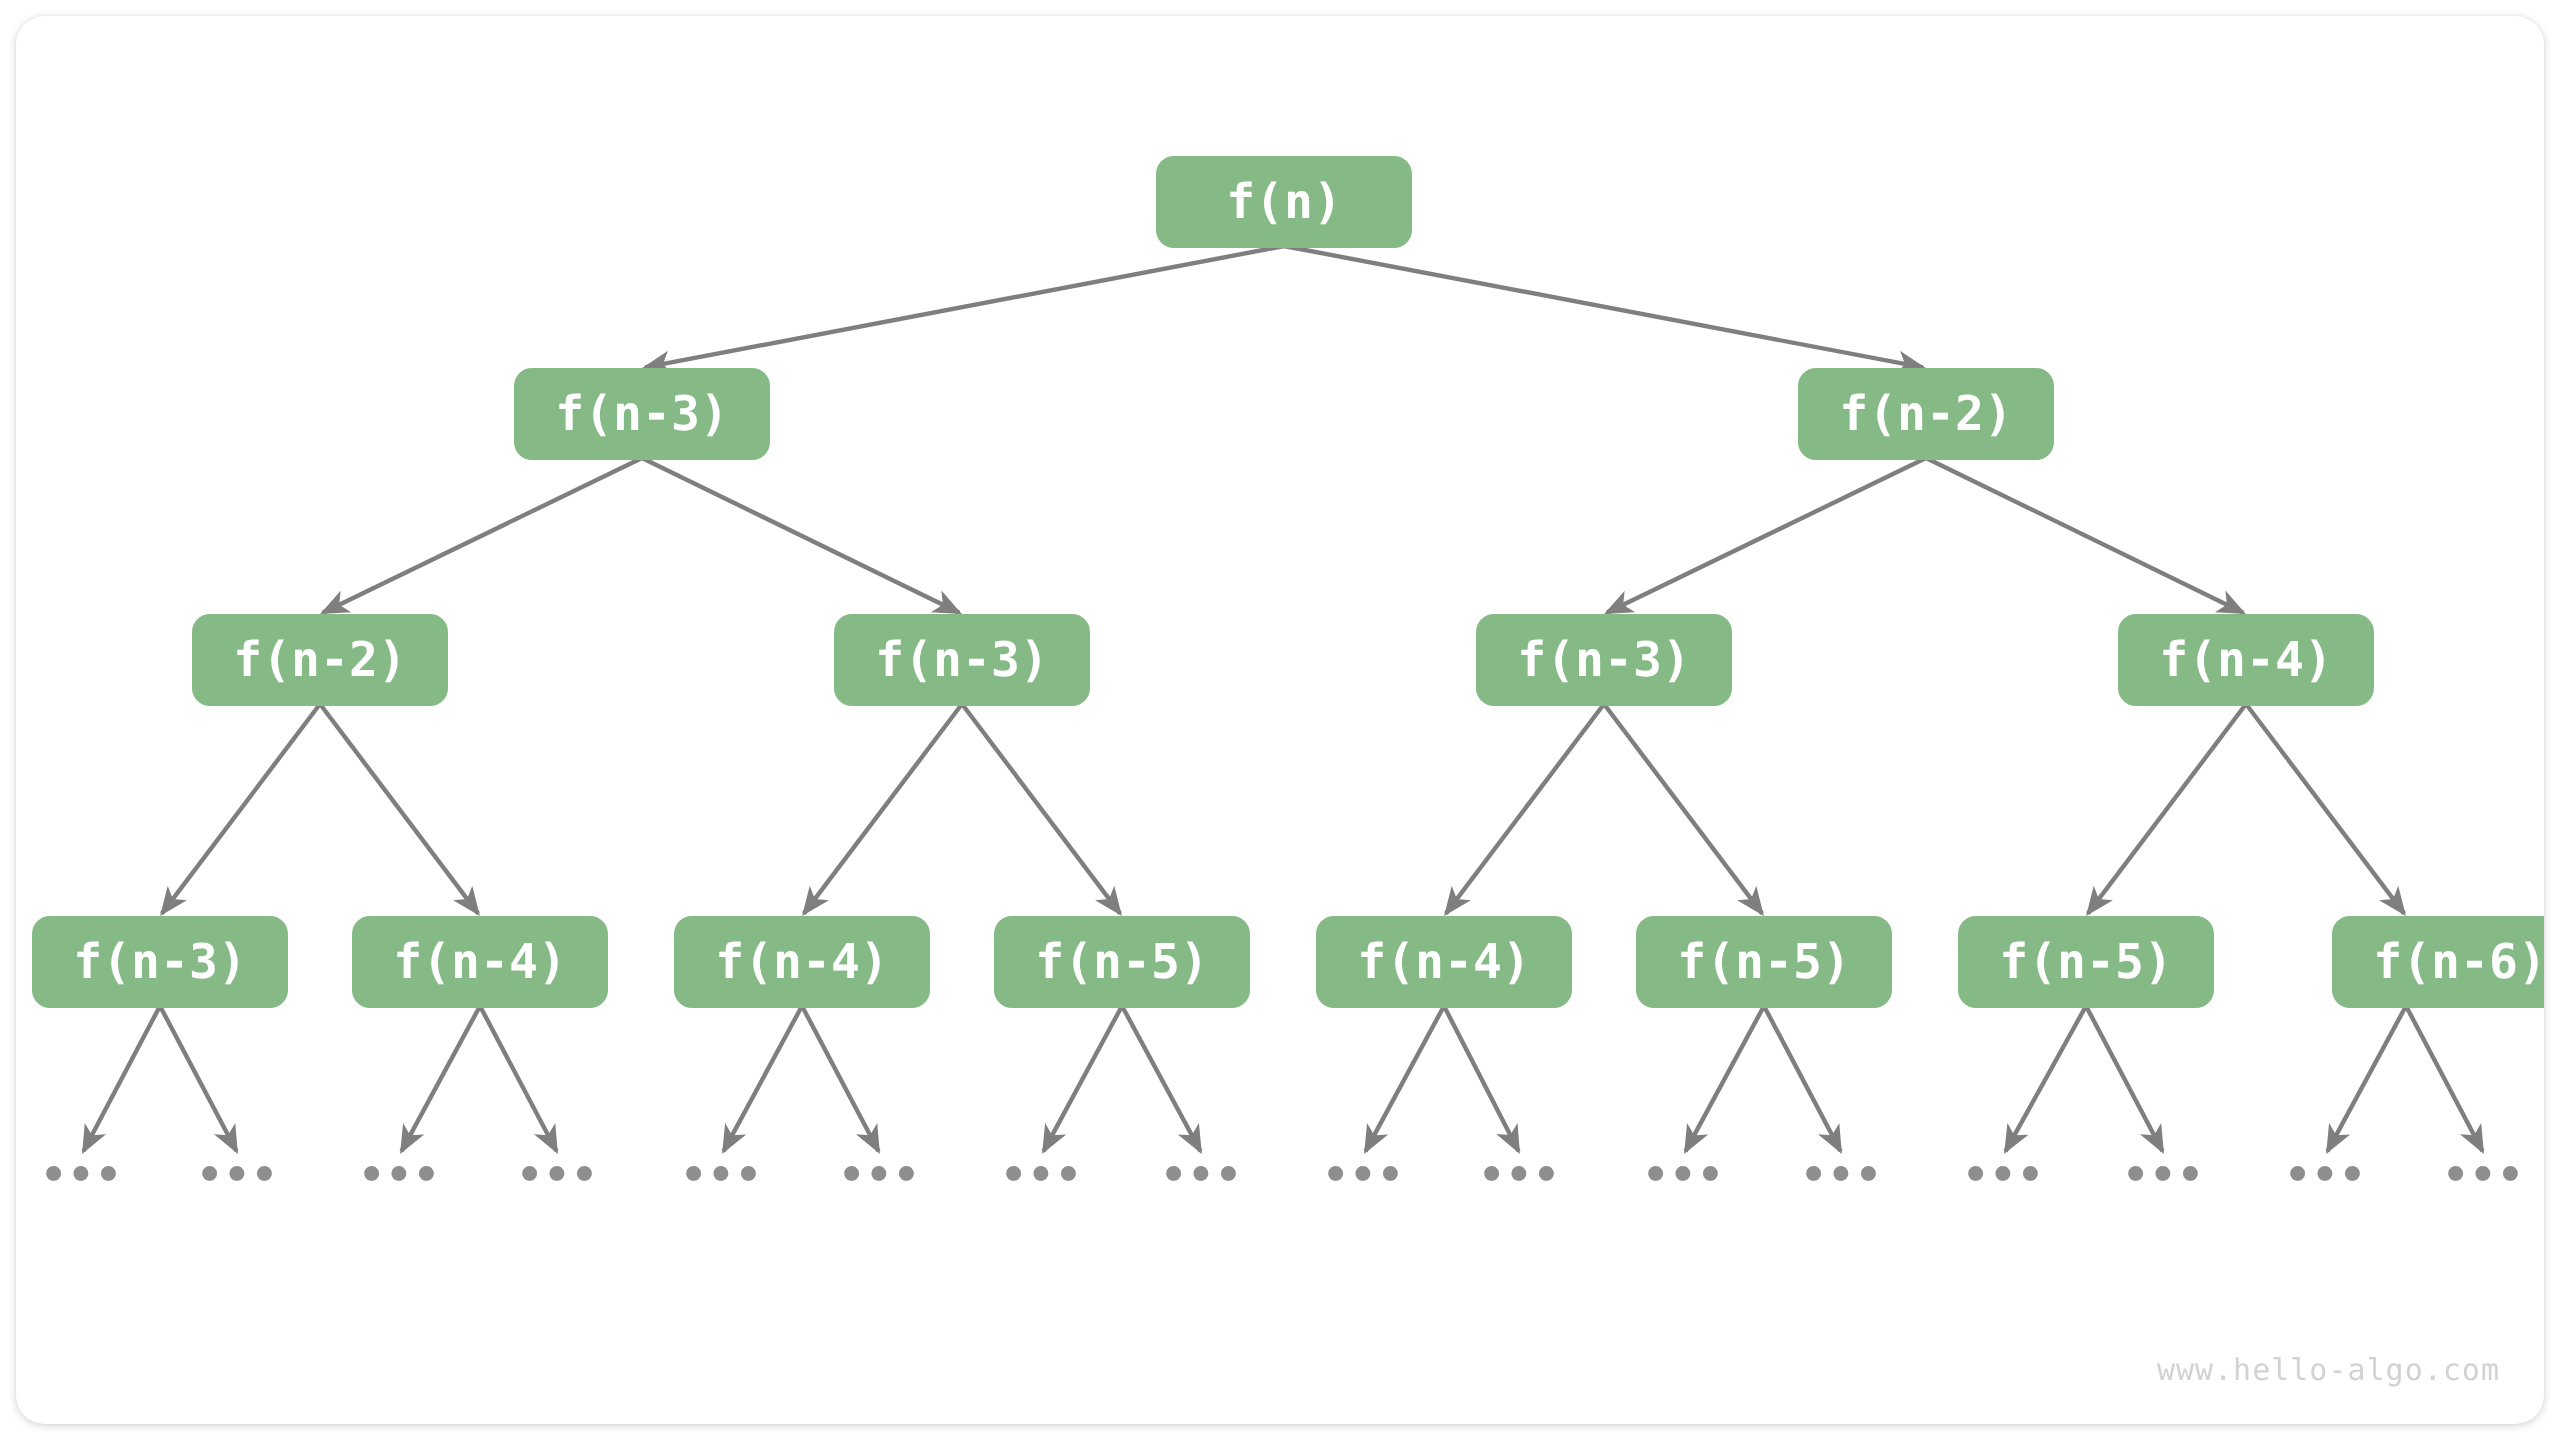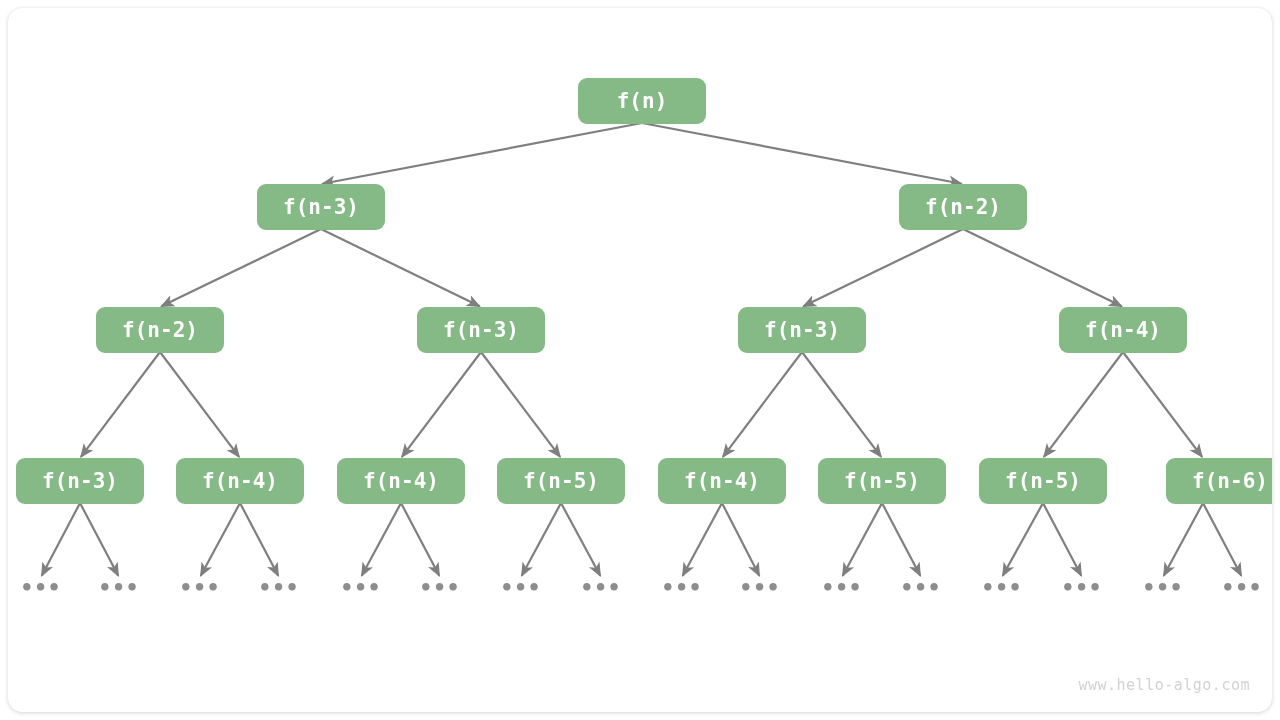--- a/index.html
+++ b/index.html
@@ -41,21 +41,21 @@
   }
   .node {
     position: absolute;
     box-sizing: border-box;
     background: #85b985;
     border-radius: 9px;
     color: #ffffff;
     display: flex;
     align-items: center;
     justify-content: center;
-    font-size: 21px;
+    font-size: 24px;
     font-weight: bold;
     letter-spacing: 0px;
     white-space: nowrap;
     z-index: 2;
   }
   .ellipsis {
     position: absolute;
     color: #8e8e8e;
     font-size: 21px;
     font-weight: bold;

